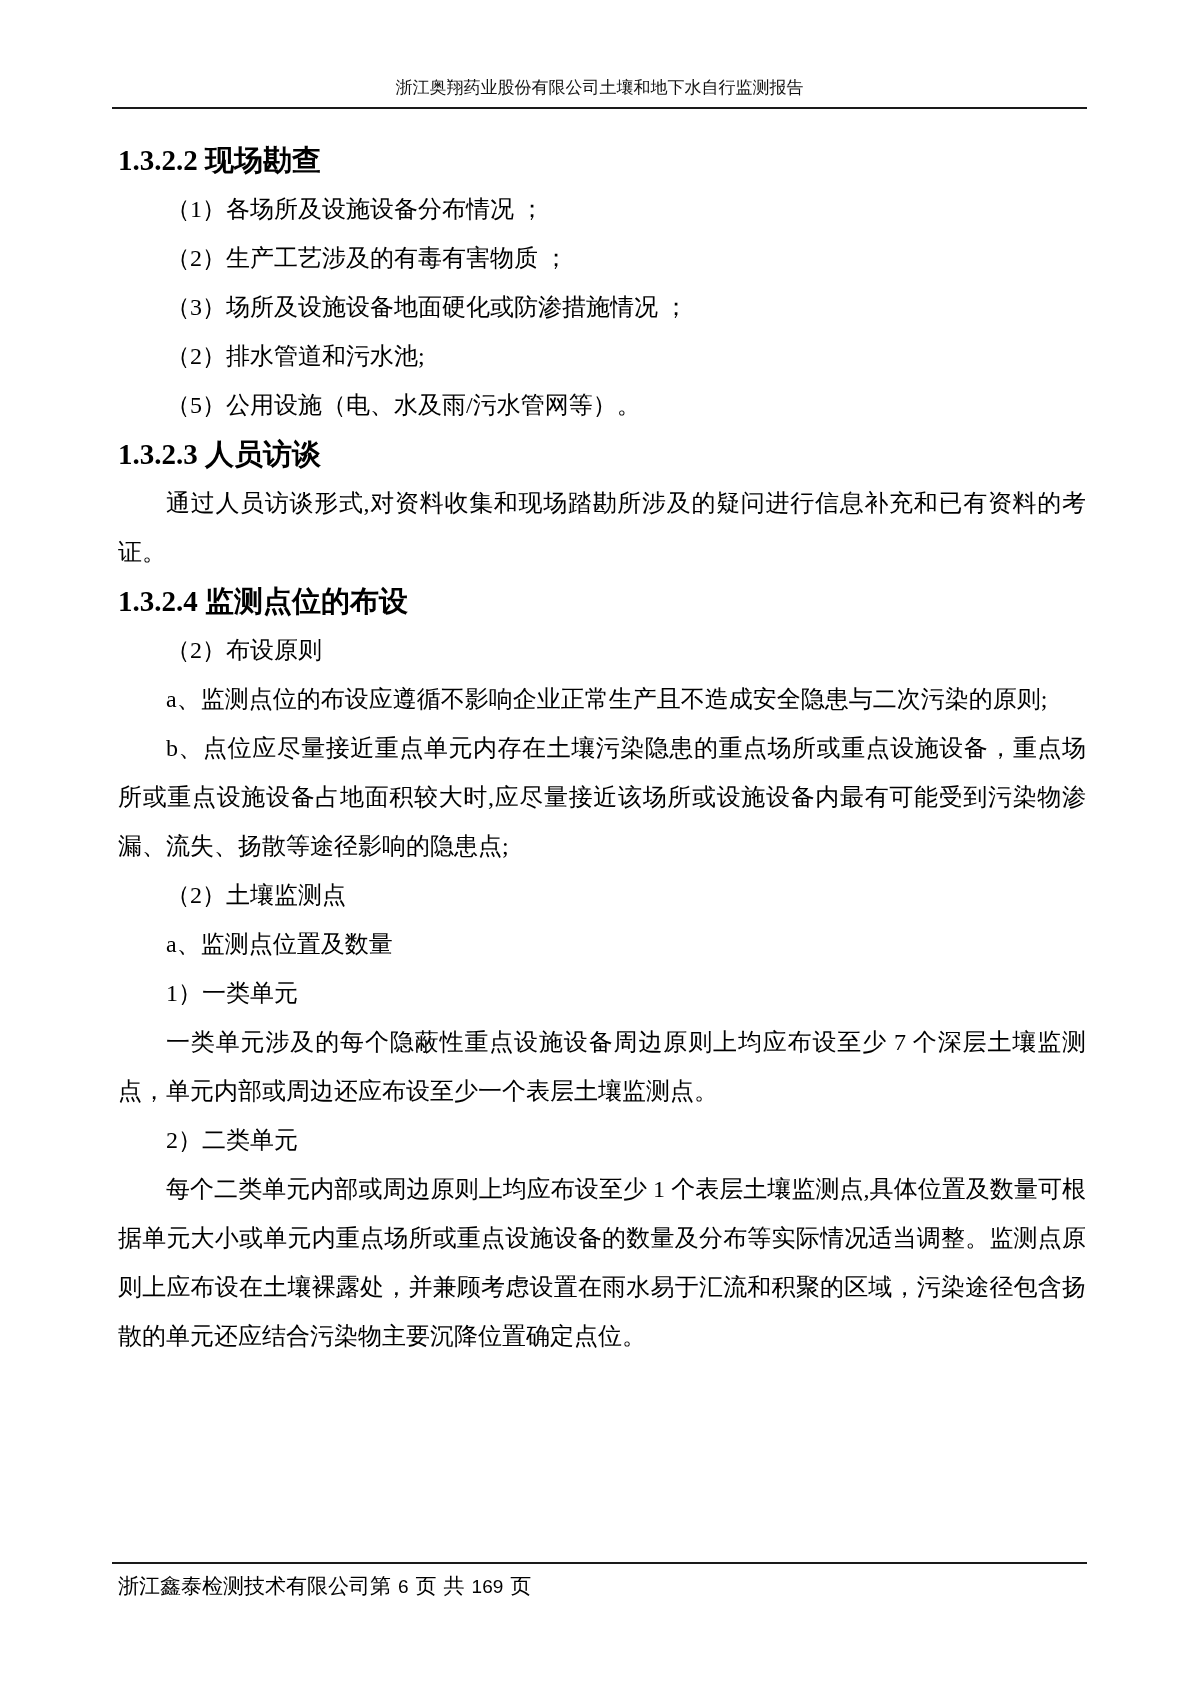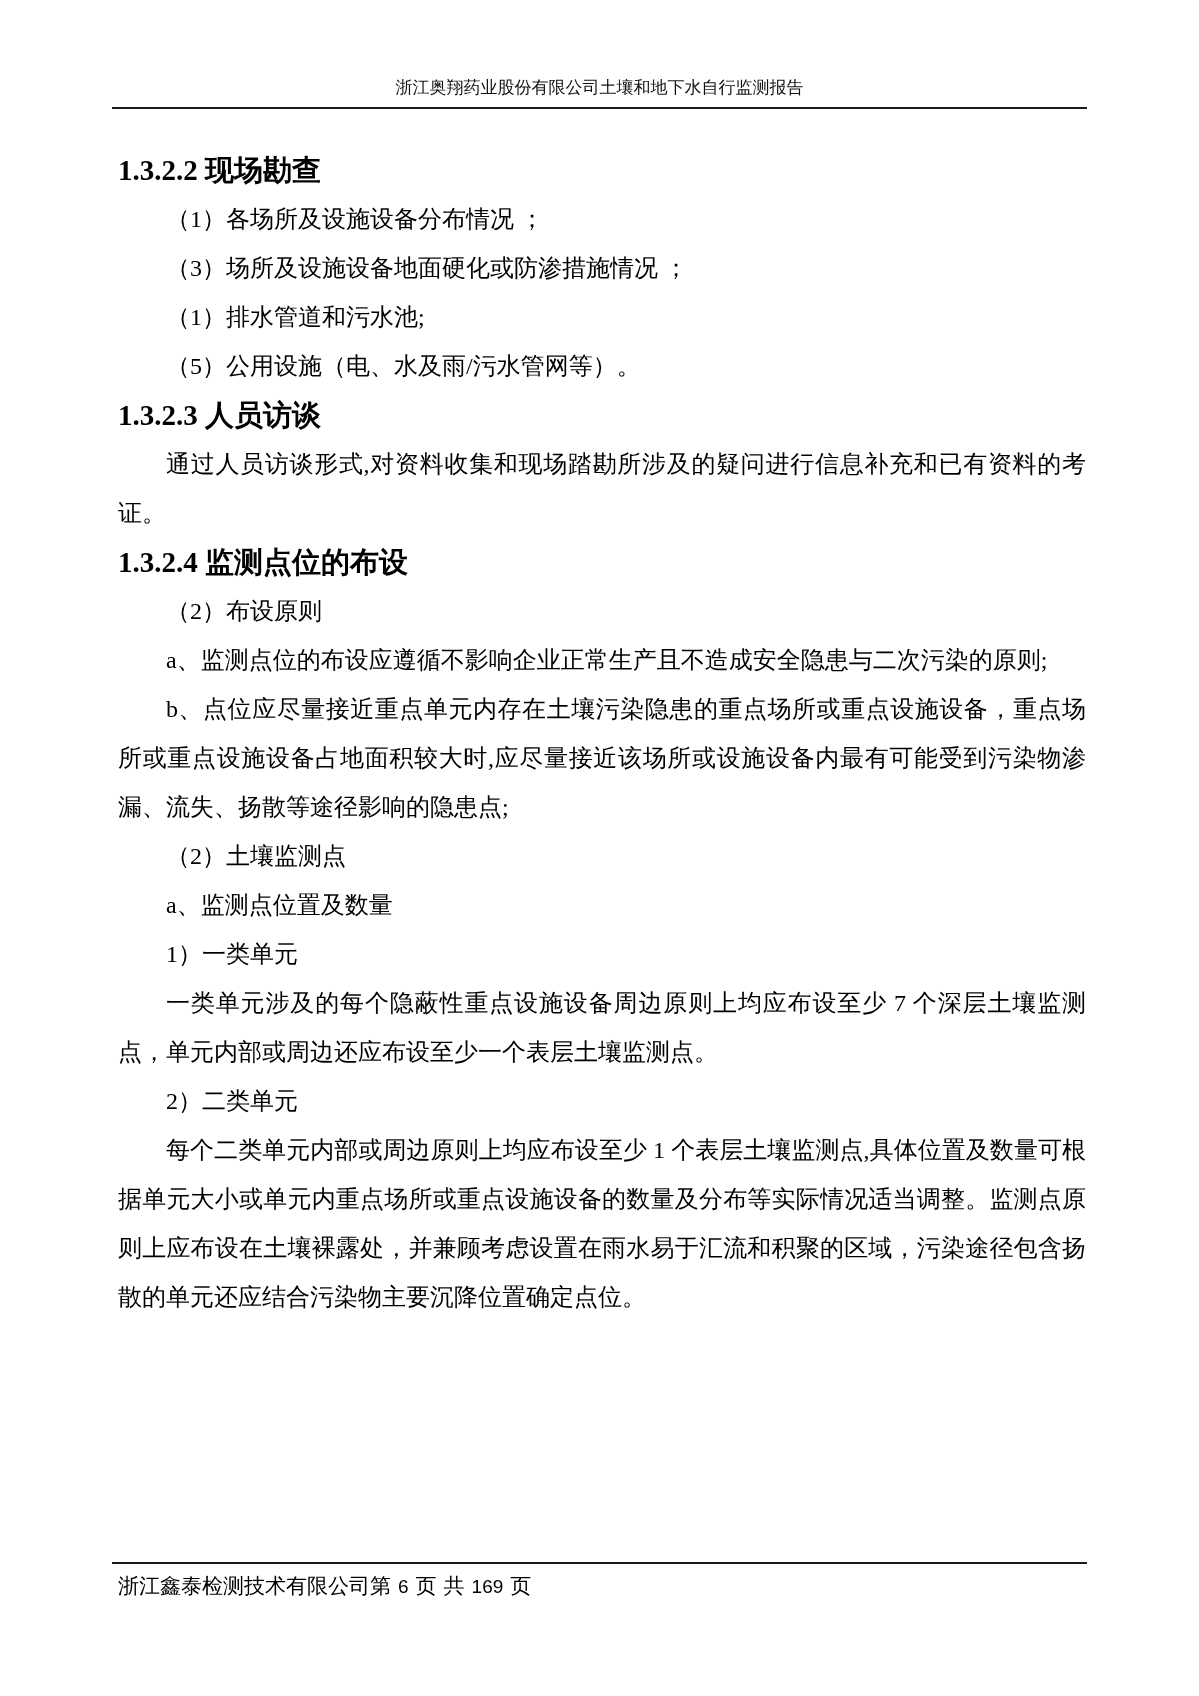--- a/index.html
+++ b/index.html
@@ -30,21 +30,21 @@
   .header-rule {
     position: absolute;
     top: 107px;
     left: 112px;
     right: 112px;
     height: 0;
     border-top: 2px solid #1a1a1a;
   }
   .content {
     position: absolute;
-    top: 146px;
+    top: 136px;
     left: 118px;
     width: 968px;
   }
   .h2 {
     font-size: 29px;
     font-weight: bold;
     line-height: 49px;
     margin: 0;
     padding: 0;
   }
@@ -87,22 +87,23 @@
 
 <div class="page">
 
   <div class="doc-header">浙江奥翔药业股份有限公司土壤和地下水自行监测报告</div>
 
   <div class="header-rule"></div>
 
   <div class="content">
     <h2 class="h2">1.3.2.2 现场勘查</h2>
     <p class="para">（1）各场所及设施设备分布情况 ；</p>
+    <p class="para">（2）生产工艺涉及的有毒有害物质 ；</p>
     <p class="para">（3）场所及设施设备地面硬化或防渗措施情况 ；</p>
-    <p class="para">（1）排水管道和污水池;</p>
+    <p class="para">（2）排水管道和污水池;</p>
     <p class="para">（5）公用设施（电、水及雨/污水管网等）。</p>
     <h2 class="h2">1.3.2.3 人员访谈</h2>
     <p class="para">通过人员访谈形式,对资料收集和现场踏勘所涉及的疑问进行信息补充和已有资料的考证。</p>
     <h2 class="h2">1.3.2.4 监测点位的布设</h2>
     <p class="para">（2）布设原则</p>
     <p class="para">a、监测点位的布设应遵循不影响企业正常生产且不造成安全隐患与二次污染的原则;</p>
     <p class="para">b、点位应尽量接近重点单元内存在土壤污染隐患的重点场所或重点设施设备，重点场所或重点设施设备占地面积较大时,应尽量接近该场所或设施设备内最有可能受到污染物渗漏、流失、扬散等途径影响的隐患点;</p>
     <p class="para">（2）土壤监测点</p>
     <p class="para">a、监测点位置及数量</p>
     <p class="para">1）一类单元</p>

